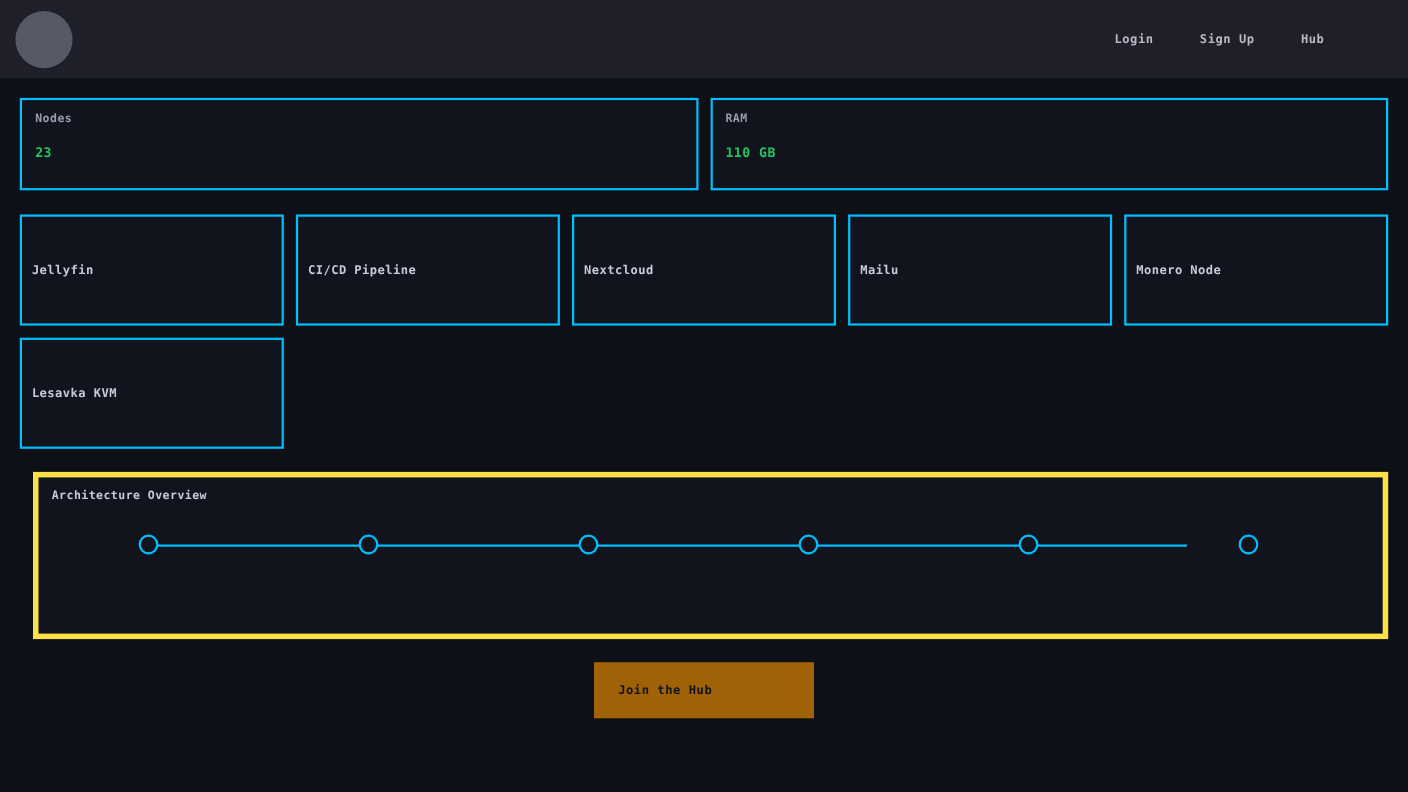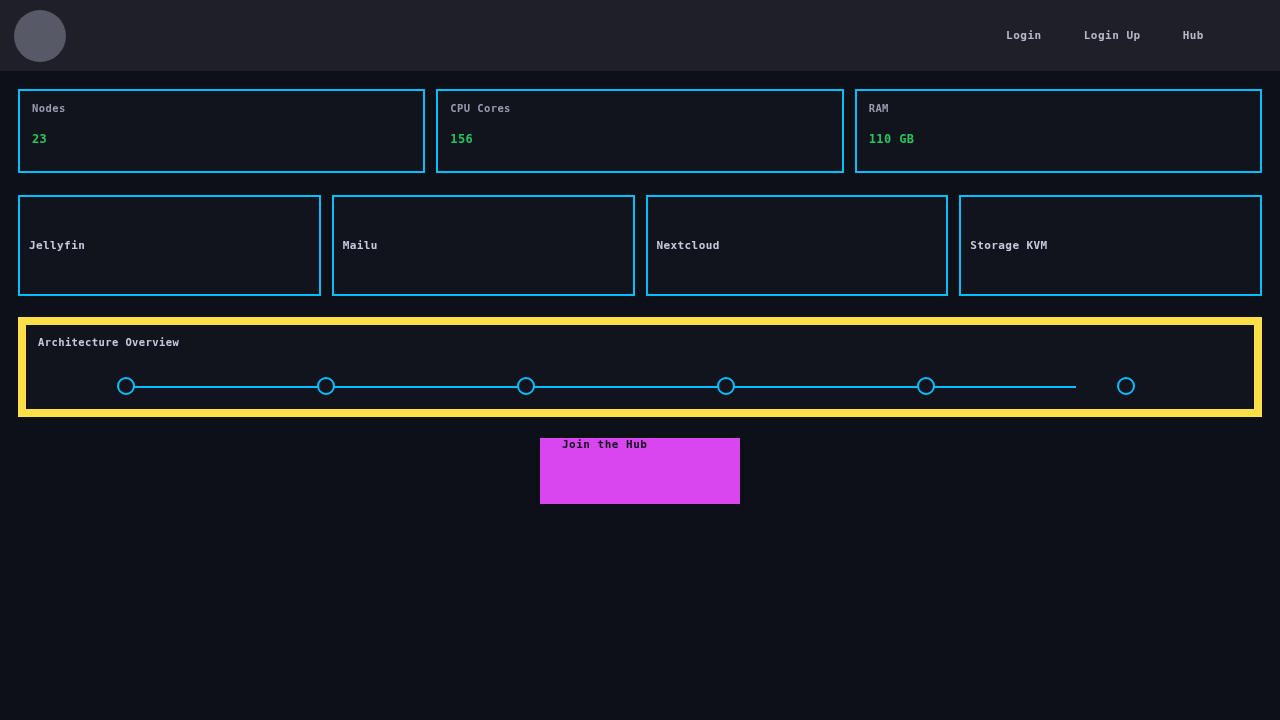--- a/index.html
+++ b/index.html
@@ -82,21 +82,21 @@
     font-size: 12px;
     font-weight: bold;
     letter-spacing: 0.4px;
     margin-top: 19px;
     line-height: 1;
   }
 
   
   .services-grid {
     display: grid;
-    grid-template-columns: repeat(4, 1fr);
+    grid-template-columns: repeat(5, 1fr);
     gap: 11px 11px;
     margin-bottom: 21px;
   }
 
   .service-card {
     border: 2px solid #00bfff;
     background: #12141d;
     height: 101px;
     display: flex;
     align-items: center;
@@ -105,25 +105,26 @@
 
   .service-title {
     color: #c9c9dc;
     font-size: 11px;
     font-weight: bold;
     letter-spacing: 0.4px;
   }
 
   
   .arch-panel {
-    border: 8px solid #fde047;
-    background: #12141d;
-    height: 100px;
+    border: 5px solid #fde047;
+    background: #12141d;
+    height: 152px;
     padding: 12px 12px 0 12px;
     position: relative;
+    margin-left: 12px;
   }
 
   .arch-title {
     color: #c9c9dc;
     font-size: 10.5px;
     font-weight: bold;
     letter-spacing: 0.4px;
     line-height: 1;
   }
 
@@ -157,90 +158,92 @@
 
   
   .cta-wrap {
     display: flex;
     justify-content: center;
     margin-top: 21px;
   }
 
   .cta-button {
     width: 200px;
-    height: 66px;
-    background: #d946ef;
+    height: 51px;
+    background: #a16207;
     border: none;
     display: flex;
-    align-items: flex-start;
+    align-items: center;
     padding-left: 22px;
     cursor: pointer;
     font-family: inherit;
   }
 
   .cta-label {
     color: #10131c;
     font-size: 11px;
     font-weight: bold;
     letter-spacing: 0.5px;
   }
 </style>
 </head>
 <body>
 
 <div class="header">
   <div class="avatar"></div>
 
   <nav class="nav">
     <a class="nav-link" href="#">Login</a>
-    <a class="nav-link" href="#">Login Up</a>
+    <a class="nav-link" href="#">Sign Up</a>
     <a class="nav-link" href="#">Hub</a>
   </nav>
 </div>
 
 <div class="page">
 
   <div class="stats-row">
 
     <div class="stat-card">
       <div class="stat-label">Nodes</div>
       <div class="stat-value">23</div>
     </div>
 
-    <div class="stat-card">
-      <div class="stat-label">CPU Cores</div>
-      <div class="stat-value">156</div>
-    </div>
 
     <div class="stat-card">
       <div class="stat-label">RAM</div>
       <div class="stat-value">110 GB</div>
     </div>
 
 
   </div>
 
   <div class="services-grid">
 
     <div class="service-card">
       <div class="service-title">Jellyfin</div>
     </div>
 
+    <div class="service-card">
+      <div class="service-title">CI/CD Pipeline</div>
+    </div>
+
+    <div class="service-card">
+      <div class="service-title">Nextcloud</div>
+    </div>
 
     <div class="service-card">
       <div class="service-title">Mailu</div>
     </div>
 
     <div class="service-card">
-      <div class="service-title">Nextcloud</div>
-    </div>
-
-
-    <div class="service-card">
-      <div class="service-title">Storage KVM</div>
+      <div class="service-title">Monero Node</div>
+    </div>
+
+    <div class="service-card">
+      <div class="service-title">Lesavka KVM</div>
     </div>
 
   </div>
 
   <div class="arch-panel">
     <div class="arch-title">Architecture Overview</div>
 
     <div class="arch-diagram">
       <div class="arch-line"></div>
       <div class="arch-node" style="left:100px"></div>

